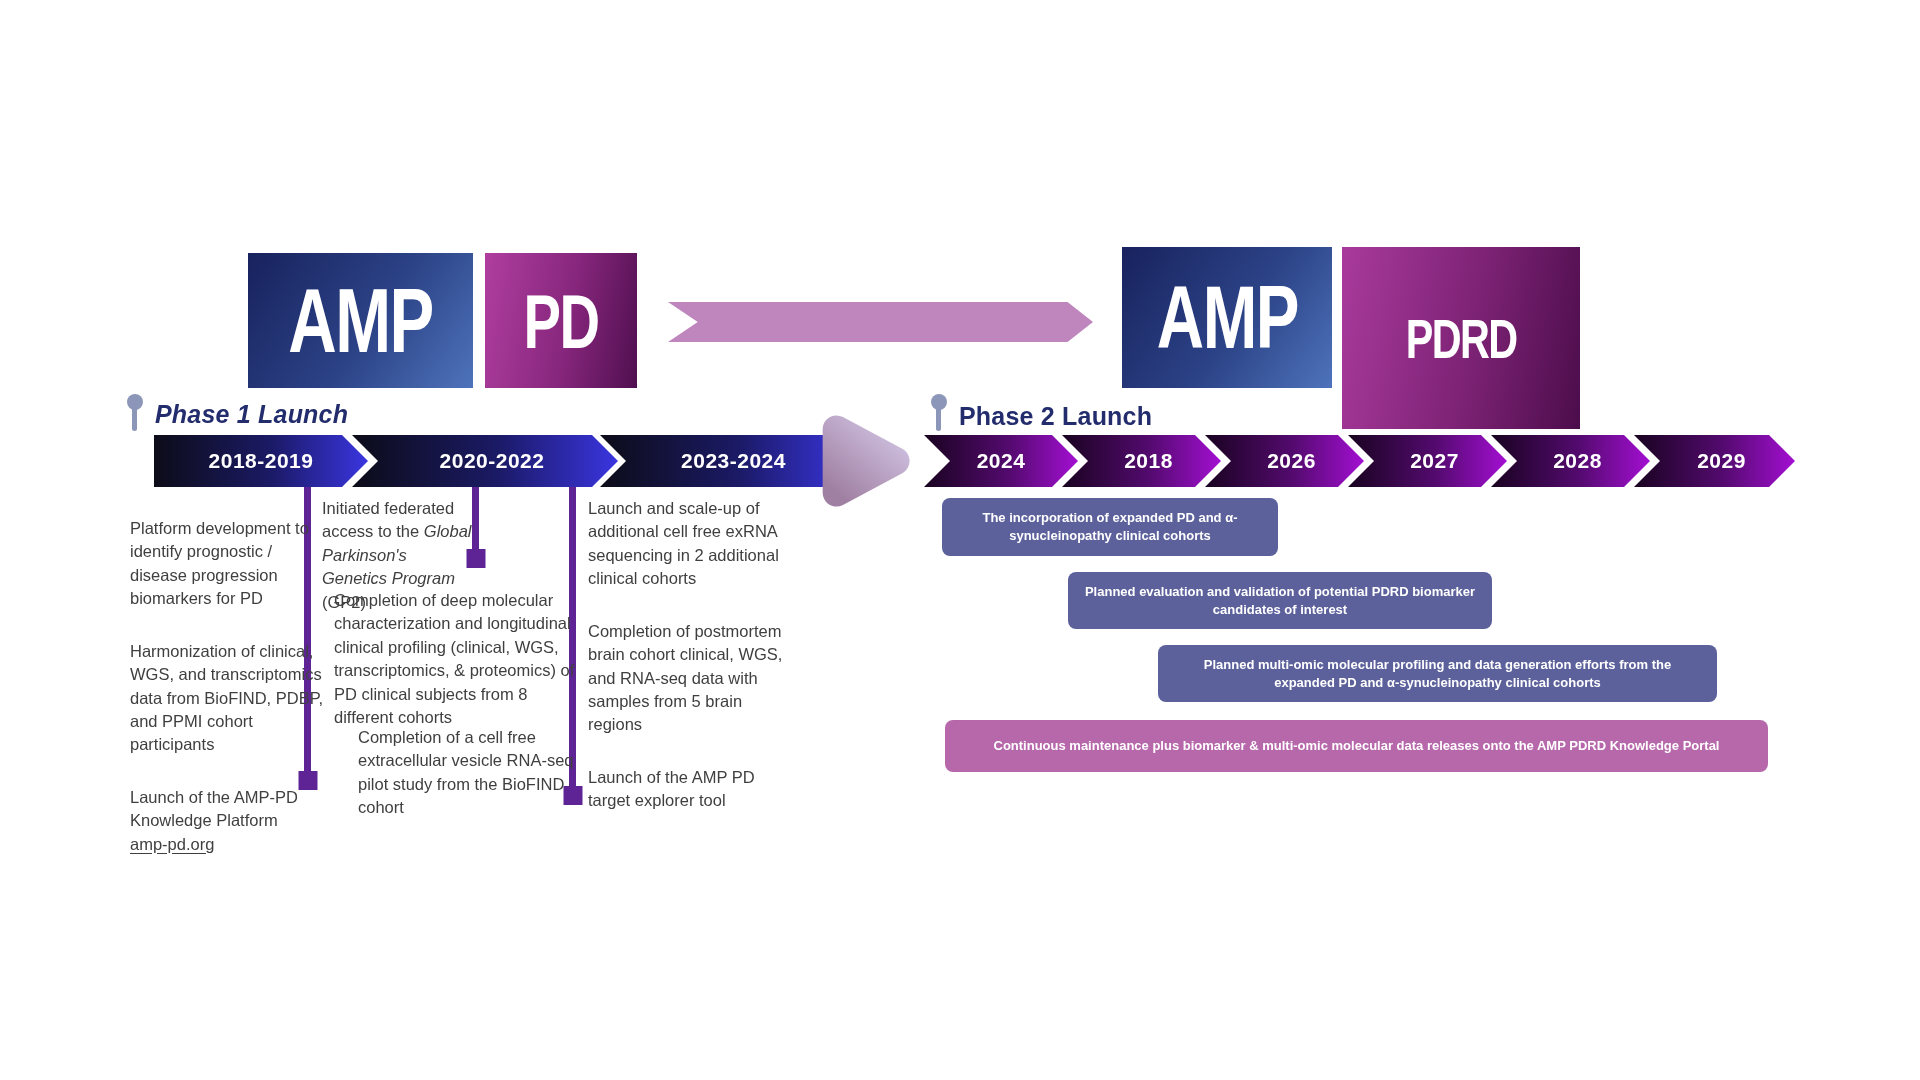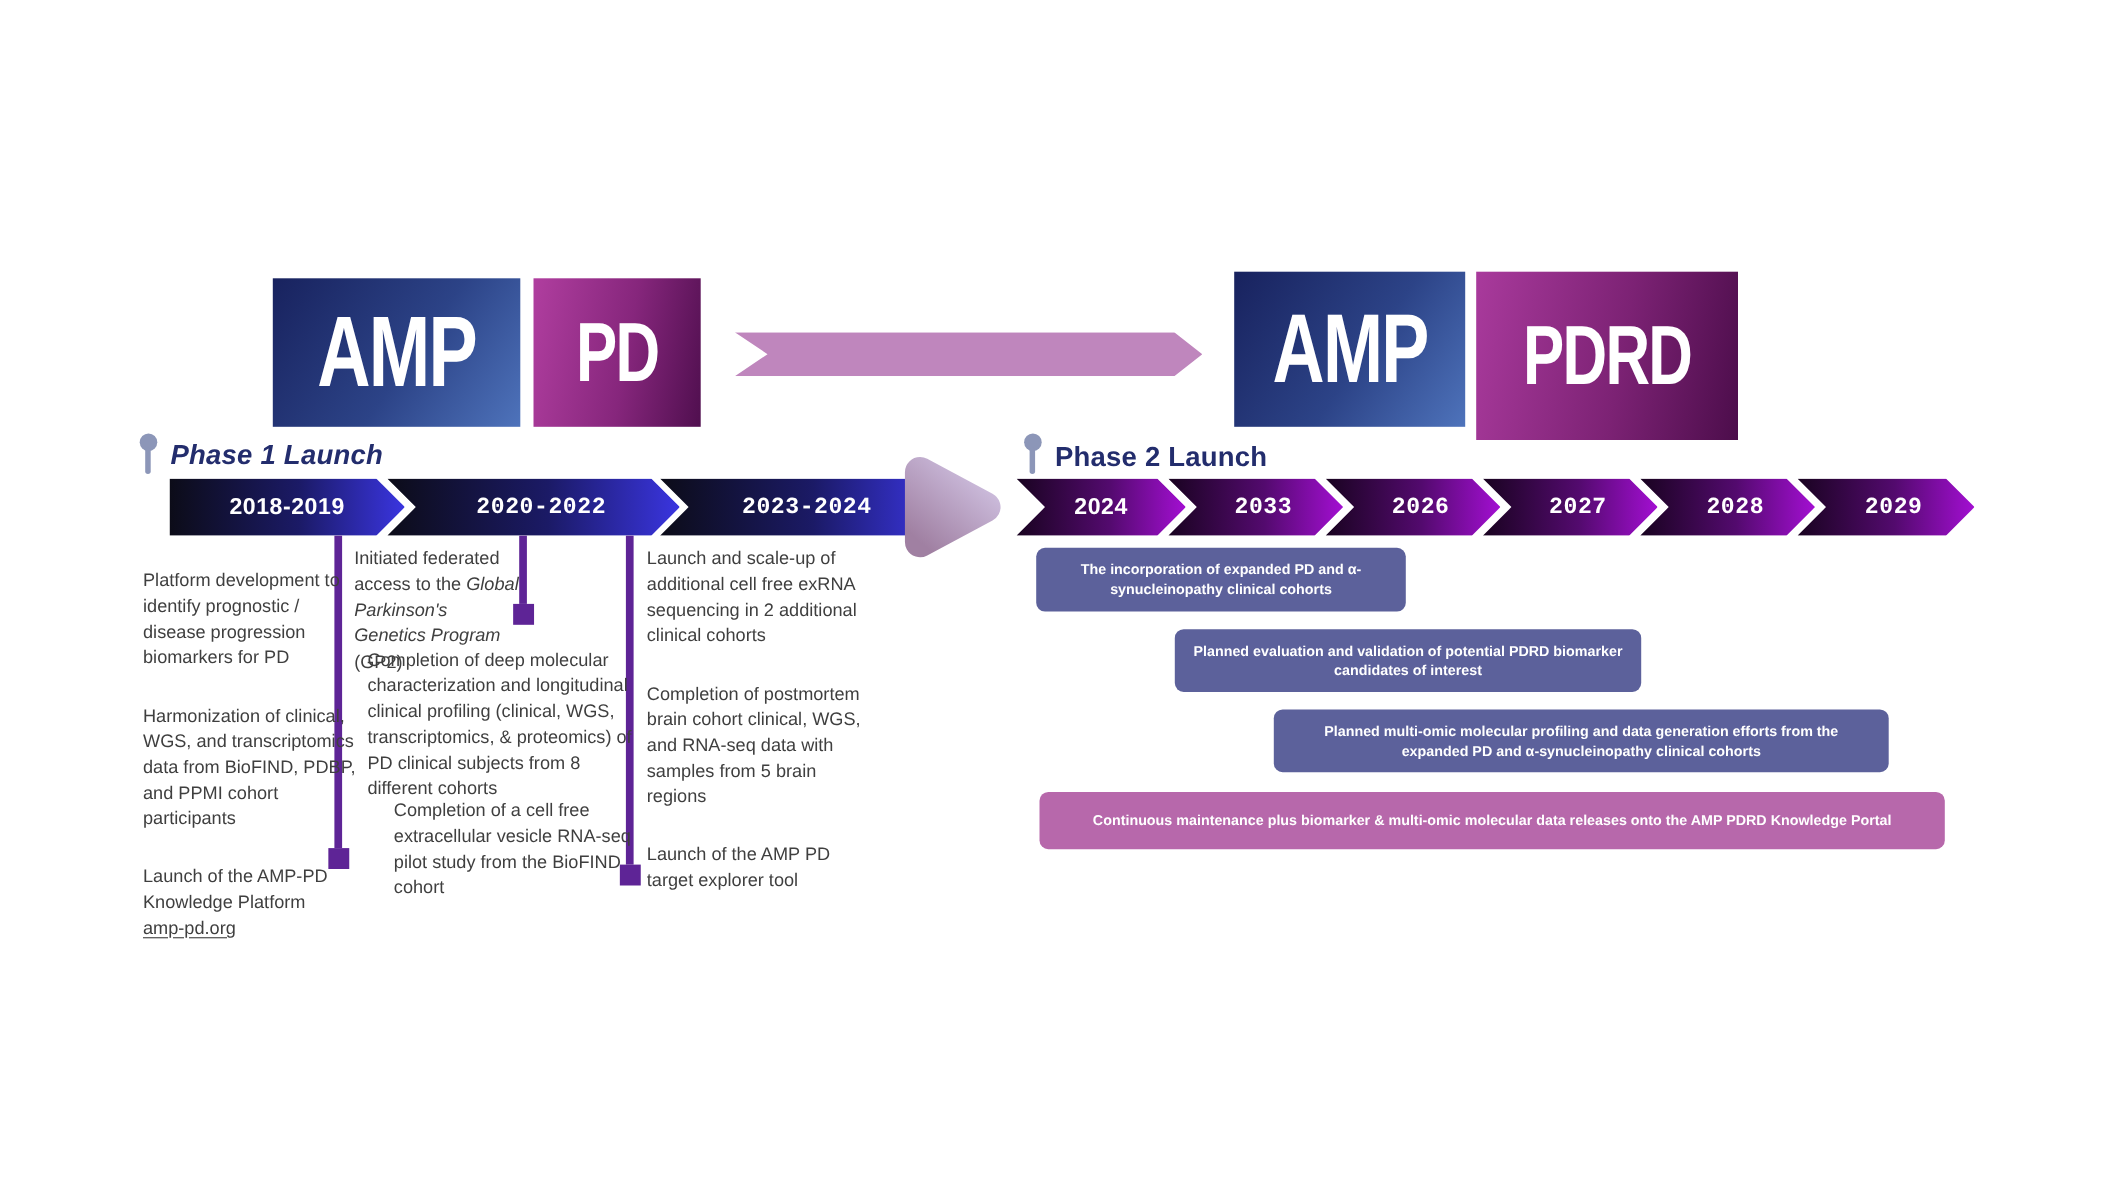--- a/index.html
+++ b/index.html
@@ -5,42 +5,42 @@
   * { margin:0; padding:0; box-sizing:border-box; }
   html,body { width:1920px; height:1080px; background:#ffffff; font-family:"Liberation Sans", sans-serif; }
   .canvas { position:relative; width:1920px; height:1080px; overflow:hidden; background:#ffffff; }
 
   
   .logo-box { position:absolute; display:flex; align-items:center; justify-content:center; color:#ffffff; font-weight:700; }
   .logo-box .lg { display:inline-block; transform:scaleX(0.78) scaleY(1.06); letter-spacing:-2px; }
   .amp1 { left:248px; top:253px; width:225px; height:135px; background:linear-gradient(125deg,#18225e 0%,#2c4387 55%,#4e73bb 100%); font-size:86px; }
   .pd1  { left:485px; top:253px; width:152px; height:135px; background:linear-gradient(100deg,#b03e9f 0%,#86267c 55%,#500f4f 100%); font-size:72px; }
   .amp2 { left:1122px; top:247px; width:210px; height:141px; background:linear-gradient(125deg,#18225e 0%,#2c4387 55%,#4e73bb 100%); font-size:84px; }
-  .pdrd { left:1342px; top:247px; width:238px; height:153px; background:linear-gradient(100deg,#a93a9c 0%,#7c2274 55%,#4c0d4b 100%); font-size:72px; }
+  .pdrd { left:1342px; top:247px; width:238px; height:182px; background:linear-gradient(100deg,#a93a9c 0%,#7c2274 55%,#4c0d4b 100%); font-size:53px; }
 
   .ribbon-arrow { position:absolute; left:668px; top:302px; width:425px; height:40px; background:#bf86bd;
     clip-path:polygon(0 0, 94% 0, 100% 50%, 94% 100%, 0 100%, 7% 50%); }
 
   
   .phase-header { position:absolute; display:flex; align-items:flex-start; gap:12px; }
   .ph1 { left:126px; top:394px;font-style:italic; }
   .ph2 { left:930px; top:394px;align-items:center; }
   .pin { position:relative; width:17px; height:38px; }
   .pin .head { position:absolute; left:1px; top:0; width:16px; height:16px; border-radius:50%; background:#8c96b8; }
   .pin .stem { position:absolute; left:6px; top:13px; width:5px; height:24px; border-radius:3px; background:#8c96b8; }
   .phase-label { font-size:25px; font-weight:800; color:#232d6d; padding-top:6px; letter-spacing:0.2px; }
 
   
   .timeline { position:absolute; height:52px; }
   .tl1 { left:116px; top:435px; width:699px; }
   .tl2 { left:924px; top:435px; width:871px; }
   .chev { position:absolute; top:0; height:52px; display:flex; align-items:center; justify-content:center;
           color:#ffffff; font-weight:800; font-size:21px; letter-spacing:0.5px; }
   .chev.first { clip-path:polygon(0 0, calc(100% - 26px) 0, 100% 50%, calc(100% - 26px) 100%, 0 100%); }
-  .chev.mid   { clip-path:polygon(0 0, calc(100% - 26px) 0, 100% 50%, calc(100% - 26px) 100%, 0 100%, 26px 50%); padding-left:14px;font-family:Liberation Mono, monospace; }
+  .chev.mid   { clip-path:polygon(0 0, calc(100% - 26px) 0, 100% 50%, calc(100% - 26px) 100%, 0 100%, 26px 50%); padding-left:14px; }
   .p1chev { background:linear-gradient(90deg,#0c0c18 0%,#1b1a66 55%,#3a35e0 100%);margin-left:38px; }
   .p2chev { background:linear-gradient(90deg,#190320 0%,#530a6e 55%,#a30fd2 100%); }
   .c1a { left:0; width:214px; }
   .c1b { left:198px; width:266px; }
   .c1c { left:446px; width:253px; }
   .c2a { left:0;    width:154px; clip-path:polygon(0 0, calc(100% - 26px) 0, 100% 50%, calc(100% - 26px) 100%, 0 100%, 26px 50%); }
   .c2b { left:138px; width:159px; }
   .c2c { left:281px; width:159px; }
   .c2d { left:424px; width:159px; }
   .c2e { left:567px; width:159px; }
@@ -132,21 +132,21 @@
         <div class="stem"></div>
       </div>
     <div class="phase-label">Phase 2 Launch</div>
   </div>
 
   <div class="timeline tl2">
     <div class="chev p2chev c2a">
         <span>2024</span>
       </div>
     <div class="chev p2chev mid c2b">
-        <span>2033</span>
+        <span>2018</span>
       </div>
     <div class="chev p2chev mid c2c">
         <span>2026</span>
       </div>
     <div class="chev p2chev mid c2d">
         <span>2027</span>
       </div>
     <div class="chev p2chev mid c2e">
         <span>2028</span>
       </div>

